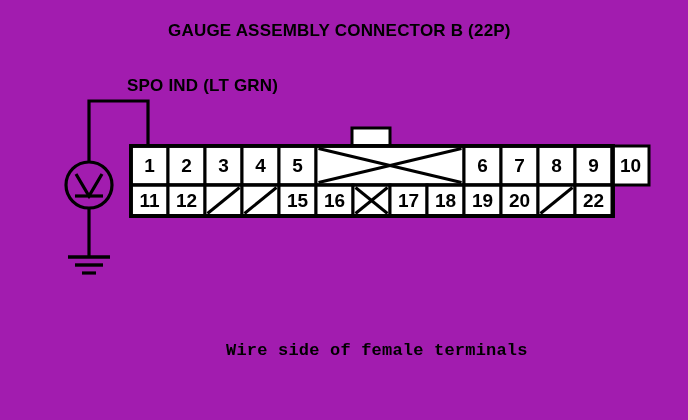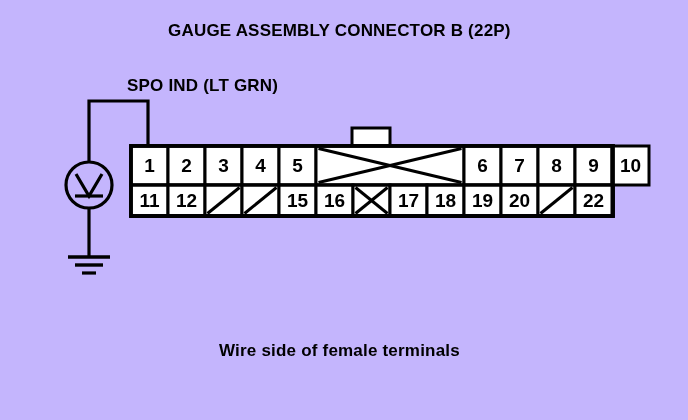--- a/index.html
+++ b/index.html
@@ -9,21 +9,21 @@
     background: #ffffff;
   }
   body {
     font-family: "Liberation Sans", sans-serif;
     color: #000000;
   }
   #page {
     position: relative;
     width: 688px;
     height: 420px;
-    background: #c4b5fd;
+    background: #a21caf;
     overflow: hidden;
   }
   .txt {
     position: absolute;
     white-space: nowrap;
     color: #000;
   }
   #title {
     left: 168px;
     top: 21px;
@@ -32,25 +32,26 @@
     letter-spacing: 0.2px;
   }
   #wire-label {
     left: 127px;
     top: 76px;
     font-size: 17px;
     font-weight: bold;
     letter-spacing: 0.2px;
   }
   #caption {
-    left: 219px;
+    left: 226px;
     top: 341px;
     font-size: 17px;
     font-weight: bold;
     letter-spacing: 0.2px;
+    font-family: Liberation Mono, monospace;
   }
   #svg-layer {
     position: absolute;
     left: 0;
     top: 0;
     width: 688px;
     height: 420px;
   }
   .pin-num {
     font-family: "Liberation Sans", sans-serif;

